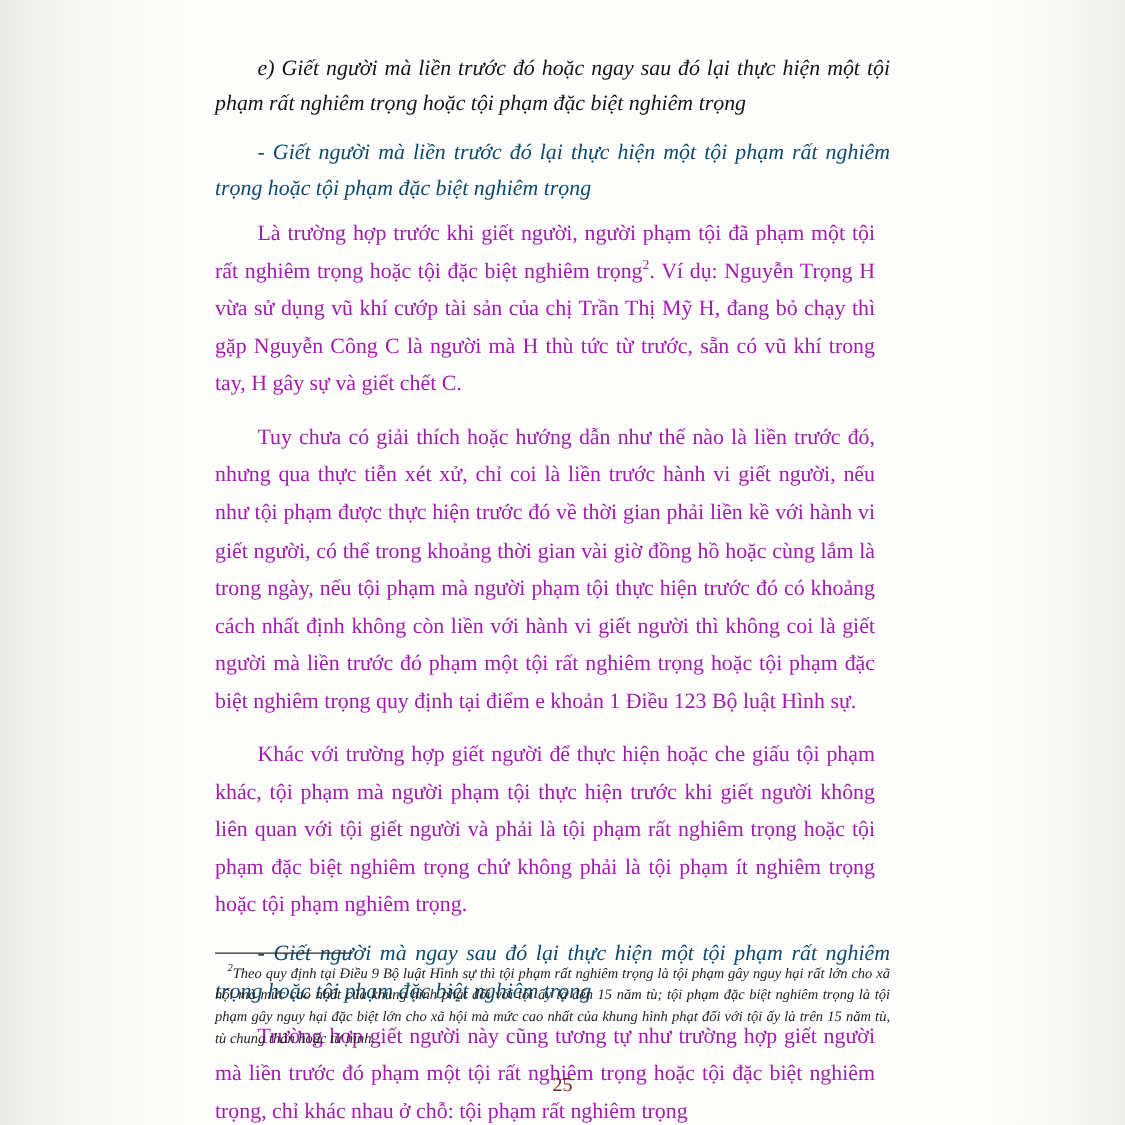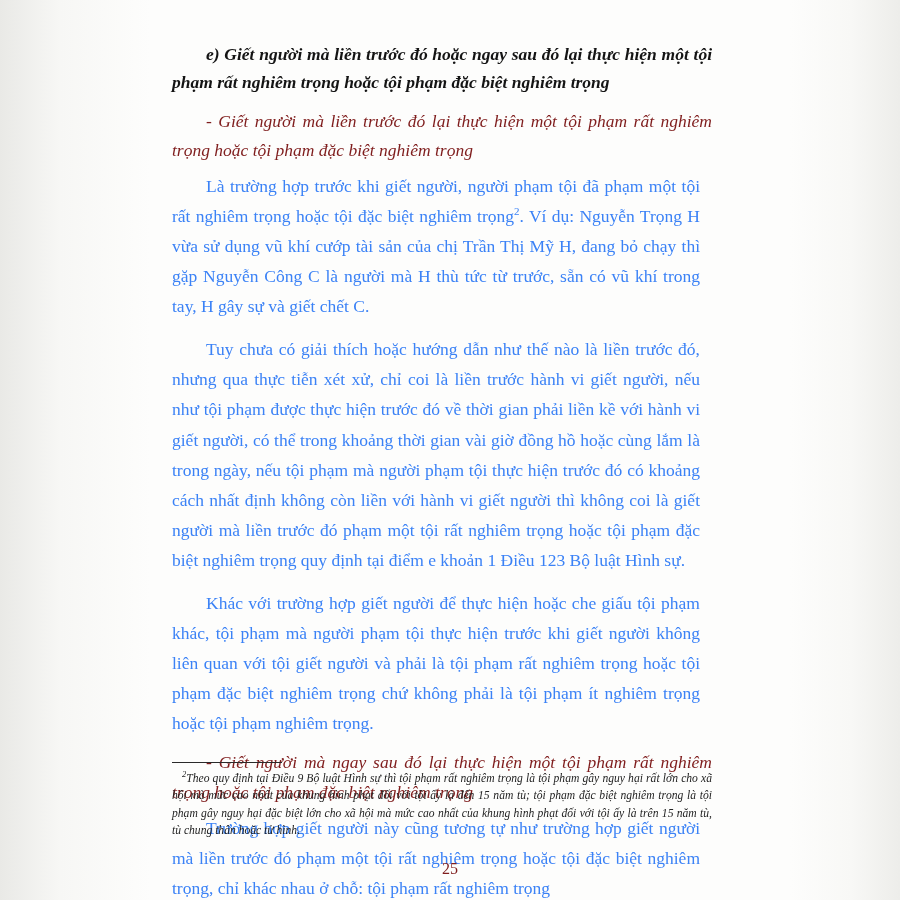--- a/index.html
+++ b/index.html
@@ -47,43 +47,43 @@
     width: 540px;
     height: 820px;
   }
   .para {
     margin: 0 12px 0 0;
     font-size: 17.5px;
     line-height: 1.72;
     text-align: justify;
     text-justify: inter-word;
     text-indent: 34px;
-    color: #3b82f6;
+    color: #a21caf;
   }
   .para + .para {
     margin-top: 13px;
   }
   .heading {
-    font-weight: bold;
+    font-weight: normal;
     font-style: italic;
     font-size: 17.5px;
     line-height: 1.62;
     text-align: justify;
     text-indent: 34px;
     margin: 0 0 8px 0;
     color: #141414;
   }
   .subheading {
     font-style: italic;
     font-size: 17.5px;
     line-height: 1.66;
     text-align: justify;
     text-indent: 34px;
     margin: 10px 0 6px 0;
-    color: #7f1d1d;
+    color: #0c4a6e;
   }
   .sup {
     font-size: 11px;
     vertical-align: super;
     line-height: 0;
   }
   .footnote-wrap {
     position: absolute;
     left: 172px;
     top: 762px;

